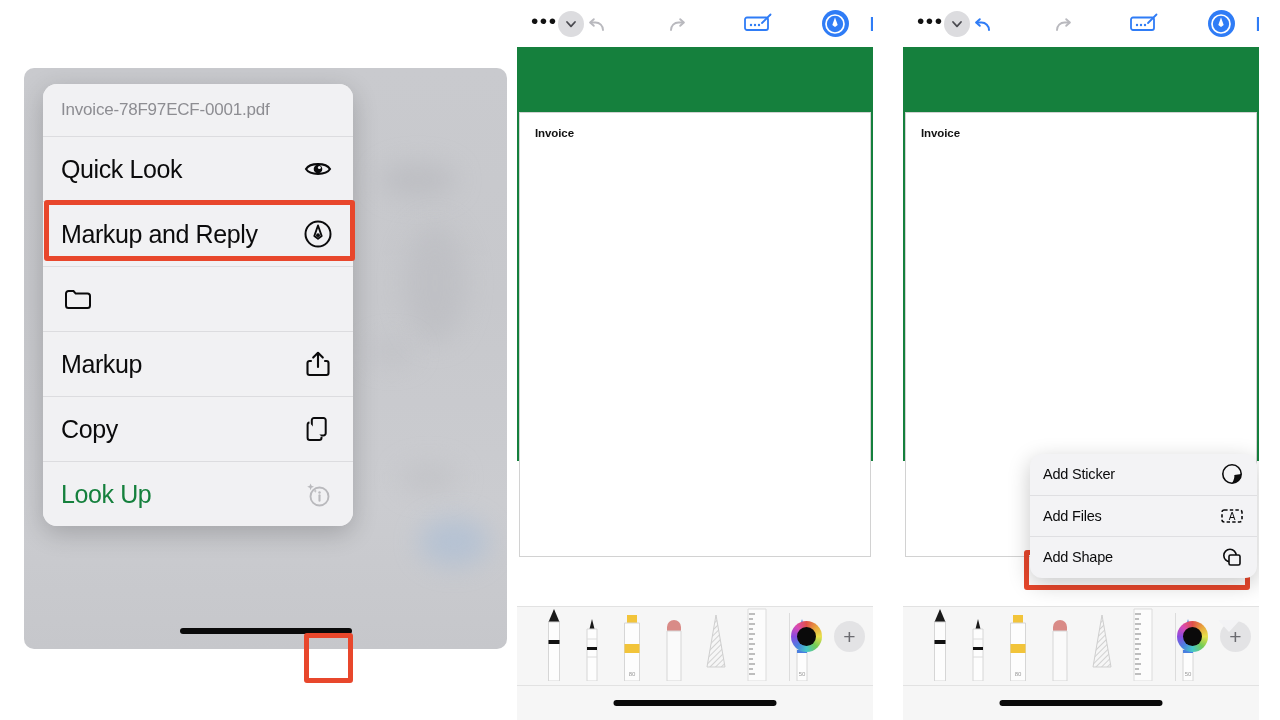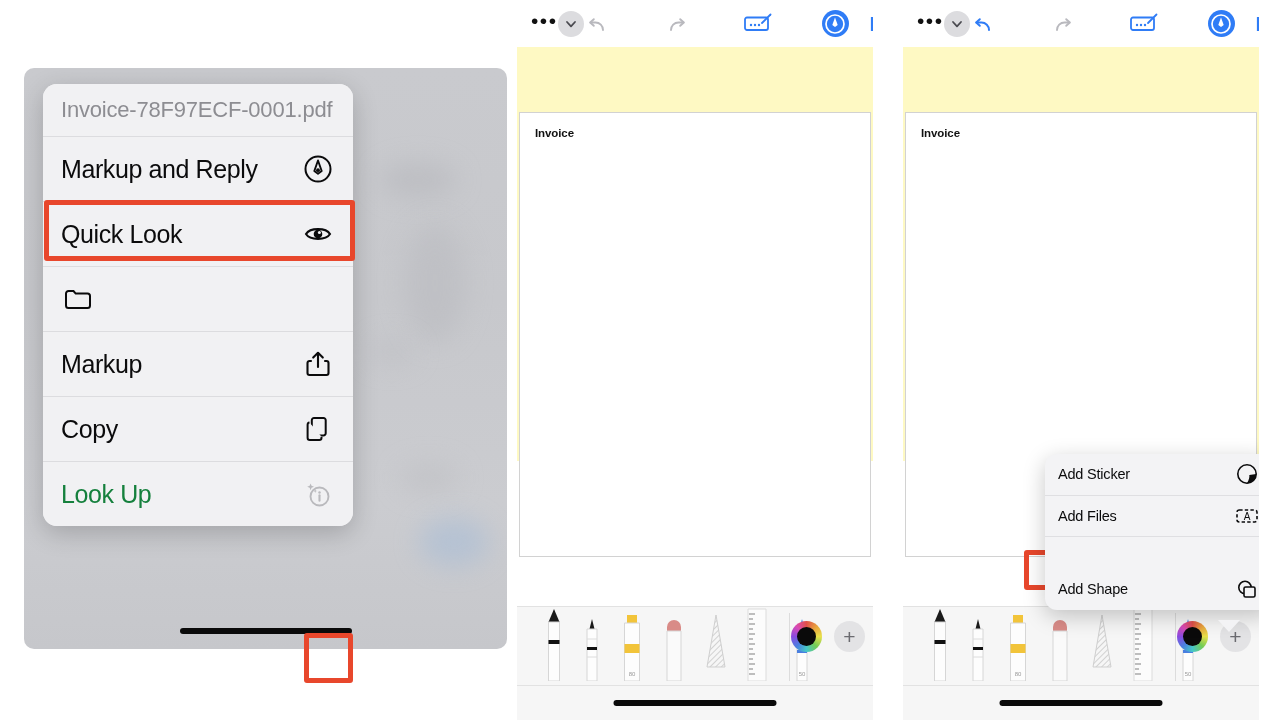--- a/index.html
+++ b/index.html
@@ -16,21 +16,21 @@
   .bb3{left:380px;top:155px;width:62px;height:120px;background:#b9babf;}
   .bb4{left:375px;top:395px;width:60px;height:30px;background:#bdbec2;}
   .bb5{left:395px;top:450px;width:70px;height:48px;background:#a9bdd6;opacity:.62;}
   .bb6{left:345px;top:272px;width:46px;height:24px;background:#bcbdc2;}
 
   .home-bar{position:absolute;left:50%;transform:translateX(-50%);height:6px;border-radius:3px;background:#0a0a0a;}
   .p1-home{bottom:15px;width:172px;}
 
   .menu-card{position:absolute;left:19px;top:16px;width:310px;border-radius:14px;overflow:hidden;
              background:#f1f1f3;box-shadow:0 7px 26px rgba(0,0,0,.20);}
-  .menu-head{height:52px;display:flex;align-items:center;padding:0 18px;color:#8d8d92;font-size:22px;letter-spacing:-.2px;
+  .menu-head{height:52px;display:flex;align-items:center;padding:0 18px;color:#8d8d92;font-size:17px;letter-spacing:-.2px;
              border-bottom:1px solid #dcdcdf;background:#f1f1f3;}
   .menu-row{height:64px;display:flex;align-items:center;justify-content:space-between;padding:0 18px;
             border-bottom:1px solid #dcdcdf;background:#f1f1f3;position:relative;}
   .menu-row:last-child{border-bottom:none;}
   .menu-row .lbl{font-size:25px;color:#0b0b0c;letter-spacing:-.4px;}
   .menu-row.disabled .lbl{color:#15803d;}
   .menu-row.disabled .ic{opacity:.42;}
   .ic{width:34px;height:34px;display:flex;align-items:center;justify-content:center;flex:0 0 auto;}
   .ic svg{display:block;}
 
@@ -43,46 +43,46 @@
   .panel3{left:903px;width:356px;}
 
   .topbar{height:47px;display:flex;align-items:center;background:#fff;padding:0 14px;gap:0;}
   .tb-spacer{flex:1 1 auto;}
   .tb-btn{display:flex;align-items:center;justify-content:center;flex:0 0 auto;}
   .dots{font-size:21px;line-height:0;color:#111;letter-spacing:1.5px;padding-bottom:6px;}
   .chev{width:26px;height:26px;border-radius:50%;background:#dcdcdf;display:flex;align-items:center;justify-content:center;}
   .done{color:#2f7cf6;font-size:21px;font-weight:bold;letter-spacing:-.3px;}
   .pen-badge{width:27px;height:27px;border-radius:50%;background:#2f7cf6;display:flex;align-items:center;justify-content:center;}
 
-  .doc-area{background:#fef9c3;height:414px;position:relative;}
+  .doc-area{background:#15803d;height:414px;position:relative;}
   .paper{position:absolute;left:2px;top:65px;right:2px;height:445px;background:#fff;border:1px solid #d2d2d2;box-sizing:border-box;}
   .paper .doc-title{position:absolute;left:15px;top:14px;font-size:11.5px;font-weight:bold;color:#111;letter-spacing:-.1px;}
 
   .tool-tray{position:absolute;left:0;right:0;bottom:0;height:113px;background:#f6f6f6;border-top:1px solid #e2e2e2;}
   .tools{position:absolute;left:0;right:0;top:0;height:78px;display:flex;align-items:flex-end;}
   .tool{position:relative;flex:0 0 auto;}
   .tool-sep{position:absolute;left:272px;top:6px;width:1px;height:68px;background:#dcdcdc;}
   .right-tools{position:absolute;right:8px;top:14px;display:flex;align-items:center;gap:12px;}
   .colorwheel{width:31px;height:31px;border-radius:50%;
      background:conic-gradient(#e0504a,#e8a33d,#e8e04a,#74cc55,#46c7c7,#4a7fe0,#8a4ae0,#d94ab5,#e0504a);
      display:flex;align-items:center;justify-content:center;}
   .colorwheel i{width:19px;height:19px;border-radius:50%;background:#0a0a0a;display:block;}
   .plusbtn{width:31px;height:31px;border-radius:50%;background:#e3e3e5;display:flex;align-items:center;justify-content:center;
            color:#6b6b70;font-size:21px;line-height:1;}
   .tray-divider{position:absolute;left:0;right:0;top:78px;height:1px;background:#e2e2e2;}
   .p23-home{bottom:14px;width:163px;}
 
   .p2-hl{left:304px;top:633px;width:49px;height:50px;}
 
   
-  .popup{position:absolute;left:142px;top:454px;width:227px;background:#f3f3f5;border-radius:12px;overflow:hidden;
+  .popup{position:absolute;left:127px;top:454px;width:227px;background:#f3f3f5;border-radius:12px;overflow:hidden;
          box-shadow:0 6px 22px rgba(0,0,0,.22);z-index:6;}
   .popup-row{height:40.5px;display:flex;align-items:center;justify-content:space-between;padding:0 13px;
              border-bottom:1px solid #dfdfe2;}
-  .popup-row:last-child{border-bottom:none;margin-top:32px;}
+  .popup-row:last-child{border-bottom:none;}
   .popup-row .lbl{font-size:14.5px;color:#0b0b0c;letter-spacing:-.2px;}
   .popup-row .ic{width:24px;height:24px;}
   .popup-tail{position:absolute;left:315px;top:620px;width:0;height:0;z-index:6;
               border-left:11px solid transparent;border-right:11px solid transparent;border-top:12px solid #f3f3f5;}
   .p3-hl{left:1024px;top:550px;width:226px;height:40px;}
 </style>
 </head>
 <body>
 
 <div class="stage">
@@ -92,37 +92,37 @@
     <div class="blurblob bb2"></div>
     <div class="blurblob bb3"></div>
     <div class="blurblob bb4"></div>
     <div class="blurblob bb5"></div>
     <div class="blurblob bb6"></div>
 
     <div class="menu-card">
       <div class="menu-head">Invoice-78F97ECF-0001.pdf</div>
 
       <div class="menu-row">
+        <span class="lbl">Quick Look</span>
+        <span class="ic">
+          <svg width="30" height="30" viewBox="0 0 30 30">
+              <path d="M3 15 C7 8.5,23 8.5,27 15 C23 21.5,7 21.5,3 15 Z" fill="none" stroke="#0b0b0c" stroke-width="2.1"></path>
+              <circle cx="15" cy="15" r="4.3" fill="#0b0b0c"></circle>
+              <circle cx="16.4" cy="13.4" r="1.5" fill="#f1f1f3"></circle>
+            </svg>
+        </span>
+      </div>
+
+      <div class="menu-row">
         <span class="lbl">Markup and Reply</span>
         <span class="ic">
           <svg width="30" height="30" viewBox="0 0 30 30">
               <circle cx="15" cy="15" r="12.5" fill="none" stroke="#0b0b0c" stroke-width="2"></circle>
               <path d="M15 6.5 L18.7 17 L15 19.7 L11.3 17 Z" fill="none" stroke="#0b0b0c" stroke-width="1.9" stroke-linejoin="round"></path>
               <circle cx="15" cy="16.2" r="1.9" fill="#0b0b0c"></circle>
-            </svg>
-        </span>
-      </div>
-
-      <div class="menu-row">
-        <span class="lbl">Quick Look</span>
-        <span class="ic">
-          <svg width="30" height="30" viewBox="0 0 30 30">
-              <path d="M3 15 C7 8.5,23 8.5,27 15 C23 21.5,7 21.5,3 15 Z" fill="none" stroke="#0b0b0c" stroke-width="2.1"></path>
-              <circle cx="15" cy="15" r="4.3" fill="#0b0b0c"></circle>
-              <circle cx="16.4" cy="13.4" r="1.5" fill="#f1f1f3"></circle>
             </svg>
         </span>
       </div>
 
       <div class="menu-row">
         <span class="ic">
           <svg width="30" height="30" viewBox="0 0 30 30">
               <path d="M3 9.5 a2.5 2.5 0 0 1 2.5-2.5 h5 l2.2 2.6 h11.8 a2.5 2.5 0 0 1 2.5 2.5 v9.4 a2.5 2.5 0 0 1 -2.5 2.5 h-19 a2.5 2.5 0 0 1 -2.5 -2.5 Z" fill="none" stroke="#0b0b0c" stroke-width="2"></path>
             </svg>
         </span>

